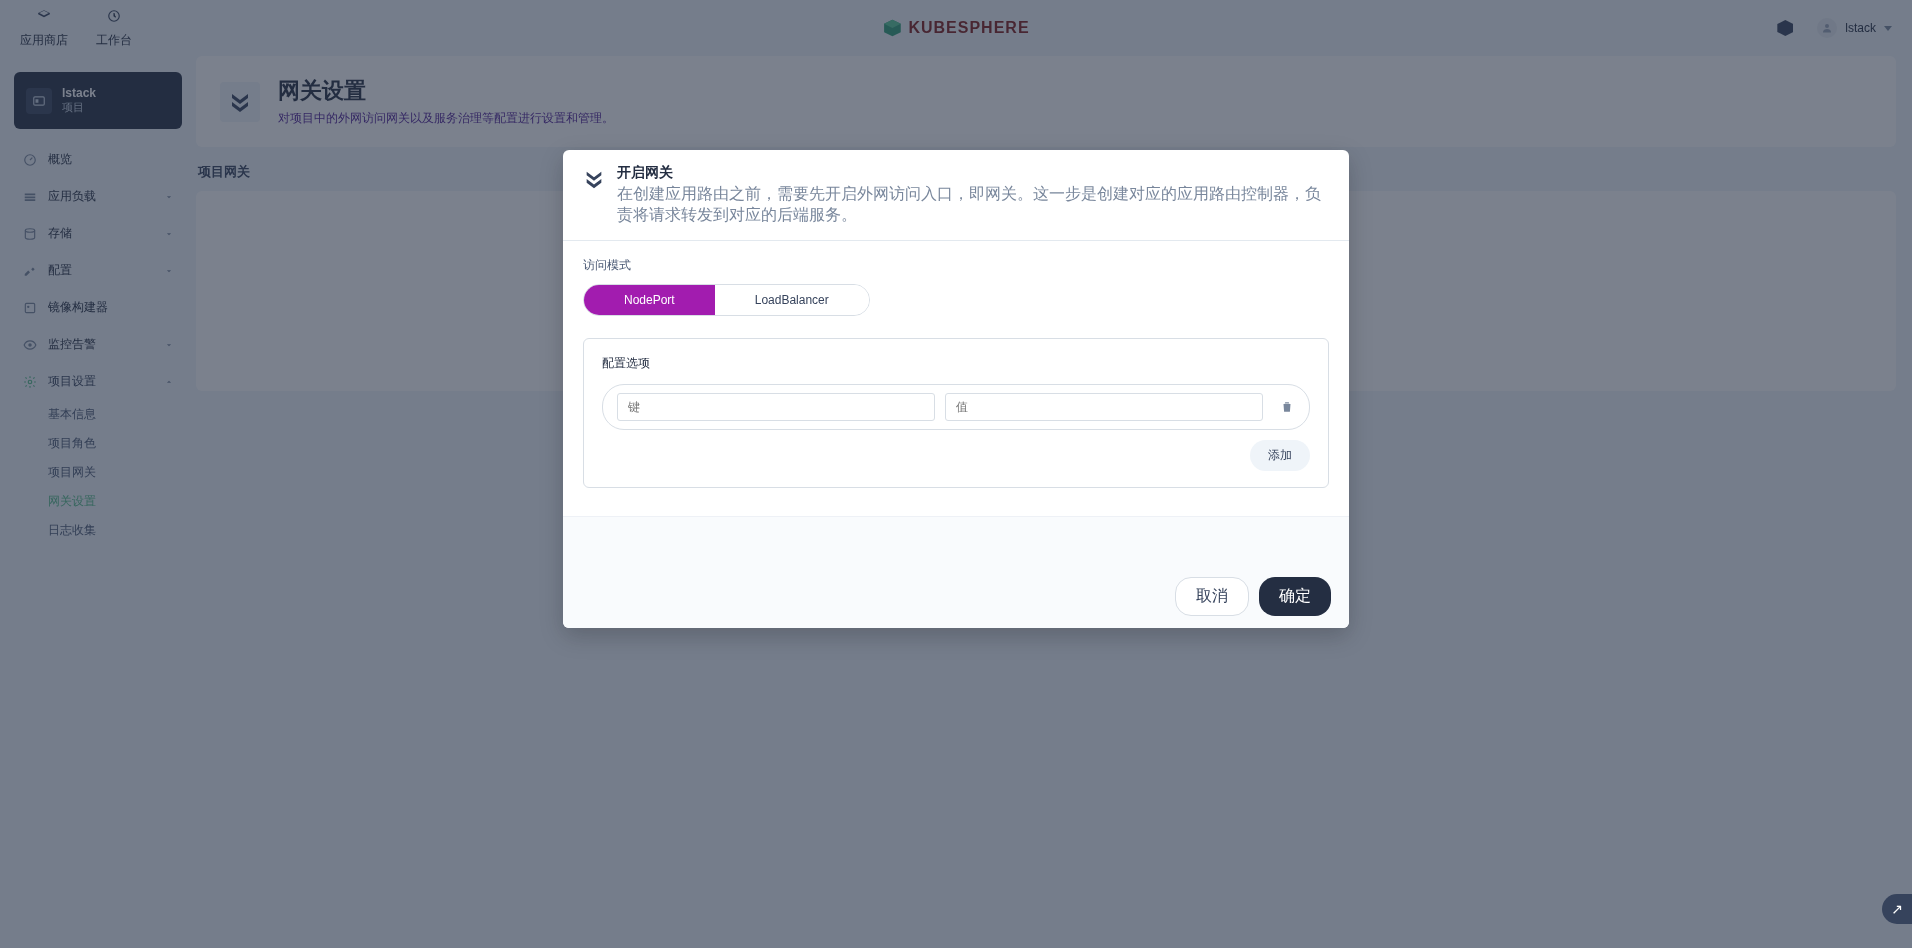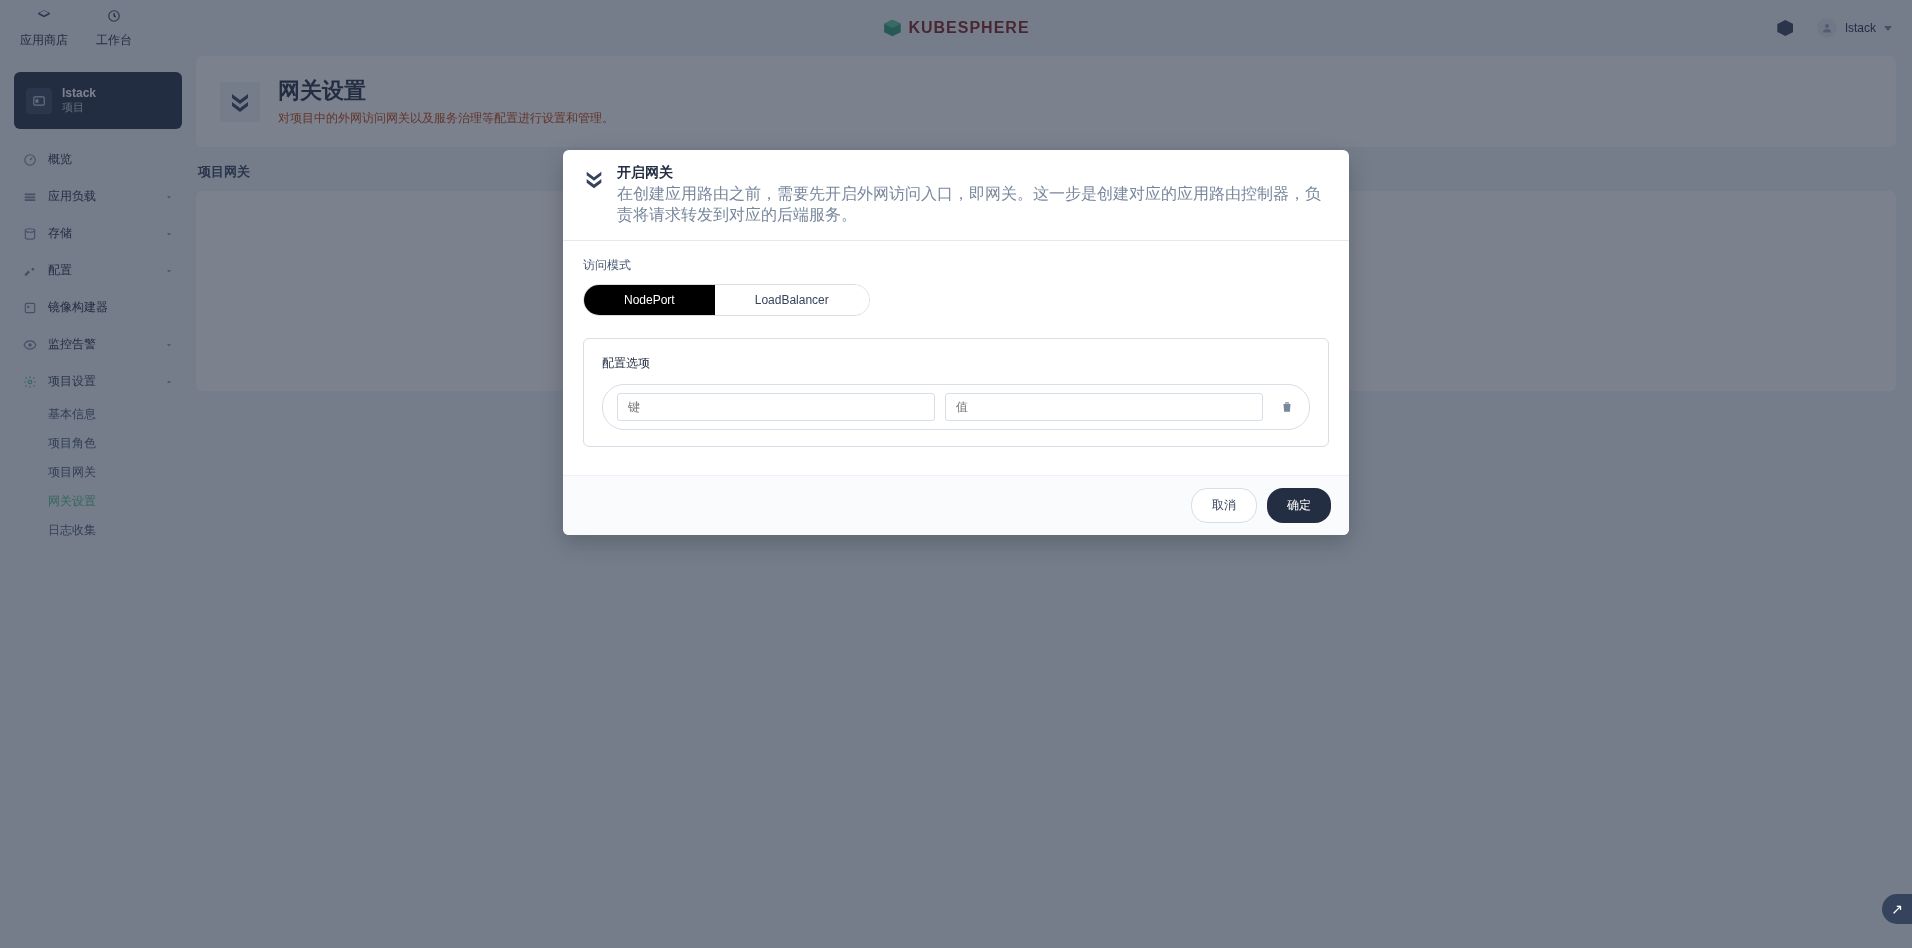--- a/index.html
+++ b/index.html
@@ -31,45 +31,45 @@
 .nav-item .chev { margin-left: auto; color: #79879c; }
 .nav-sub { padding-left: 34px; }
 .nav-sub .sub-item { padding: 6px 0; font-size: 12px; color: #4a5974; cursor: pointer; }
 .nav-sub .sub-item.active { color: #55bc8a; }
 
 
 .content { flex: 1; padding: 0 16px 16px 0; overflow: auto; }
 .page-hdr { background: #fff; border-radius: 6px; padding: 20px 24px; display: flex; align-items: center; gap: 18px; }
 .page-hdr-icon { width: 40px; height: 40px; background: #eff4f9; border-radius: 4px; display: flex; align-items: center; justify-content: center; }
 .page-title { font-size: 22px; font-weight: 600; }
-.page-sub { font-size: 12px; color: #c2410c; margin-top: 4px; }
+.page-sub { font-size: 12px; color: #4c1d95; margin-top: 4px; }
 .section-title { margin: 16px 0 10px 2px; font-size: 13px; font-weight: 600; color: #36435c; }
 .empty-panel { background: #fff; border-radius: 6px; height: 200px; }
 
 
 .overlay { position: fixed; inset: 0; background: rgba(35,45,65,0.6); display: flex; align-items: flex-start; justify-content: center; padding-top: 150px; }
 .modal { width: 786px; background: #fff; border-radius: 6px; display: flex; flex-direction: column; overflow: hidden; box-shadow: 0 8px 24px rgba(0,0,0,0.2); }
 .modal-hdr { padding: 14px 20px; display: flex; gap: 12px; border-bottom: 1px solid #e3e9ef; }
 .modal-hdr-icon { width: 26px; height: 26px; display: flex; align-items: center; justify-content: center; margin-top: 2px; }
 .modal-title { font-size: 14px; font-weight: 600; }
 .modal-desc { font-size: 16px; color: #79879c; margin-top: 2px; }
 .modal-body { padding: 16px 20px 28px; }
 .field-label { font-size: 12px; color: #4a5974; margin-bottom: 10px; }
 .seg { display: inline-flex; border: 1px solid #d8dee5; border-radius: 20px; overflow: hidden; }
 .seg-btn { padding: 8px 40px; font-size: 12px; cursor: pointer; background: #fff; color: #36435c; border: none; }
-.seg-btn.active { background: #000000; color: #fff; }
+.seg-btn.active { background: #a21caf; color: #fff; }
 .config-box { margin-top: 22px; border: 1px solid #d8dee5; border-radius: 6px; padding: 16px 18px; }
 .config-box .cfg-title { font-size: 12px; font-weight: 400; margin-bottom: 12px; }
 .kv-row { display: flex; align-items: center; gap: 10px; border: 1px solid #d8dee5; border-radius: 22px; padding: 8px 8px 8px 14px; }
 .kv-row input { flex: 1; border: 1px solid #d8dee5; border-radius: 3px; padding: 6px 10px; font-size: 12px; outline: none; }
 .del-btn { width: 28px; height: 28px; border-radius: 50%; display: flex; align-items: center; justify-content: center; cursor: pointer; color: #79879c; }
 .add-row { display: flex; justify-content: flex-end; margin-top: 10px; }
 .add-btn { background: #eff4f9; border: none; border-radius: 16px; padding: 7px 18px; font-size: 12px; color: #36435c; cursor: pointer; }
 .modal-ftr { background: #f9fbfd; padding: 12px 18px; display: flex; justify-content: flex-end; gap: 10px; border-top: 1px solid #eef1f6; }
-.btn { border-radius: 16px; padding: 8px 20px; font-size: 12px; border: none; cursor: pointer; }
+.btn { border-radius: 16px; padding: 8px 20px; font-size: 16px; border: none; cursor: pointer; margin-top: 48px; }
 .btn-default { background: #fff; border: 1px solid #d8dee5; color: #36435c; }
 .btn-primary { background: #242e42; color: #fff; }
 
 
 .fab { position: fixed; right: 0; bottom: 24px; width: 30px; height: 30px; background: #36435c; border-radius: 15px 0 0 15px; display: flex; align-items: center; justify-content: center; color: #fff; font-size: 14px; cursor: pointer; }
 
 svg { display: block; }
 </style>
 </head>
 <body>
@@ -268,20 +268,23 @@
         <div class="cfg-title">配置选项</div>
         <div class="kv-row">
           <input type="text" placeholder="键" style="">
           <input type="text" placeholder="值" style="">
           <span class="del-btn">
             <svg width="14" height="14" viewBox="0 0 24 24">
                 <path fill="#79879c" d="M6 7h12l-1 13H7L6 7zm3-3h6l1 2H8l1-2z"></path>
               </svg>
           </span>
         </div>
+        <div class="add-row">
+          <button class="add-btn">添加</button>
+        </div>
       </div>
     </div>
     <div class="modal-ftr">
       <button class="btn btn-default">取消</button>
       <button class="btn btn-primary">确定</button>
     </div>
   </div>
 </div>
 
 <div class="fab">

